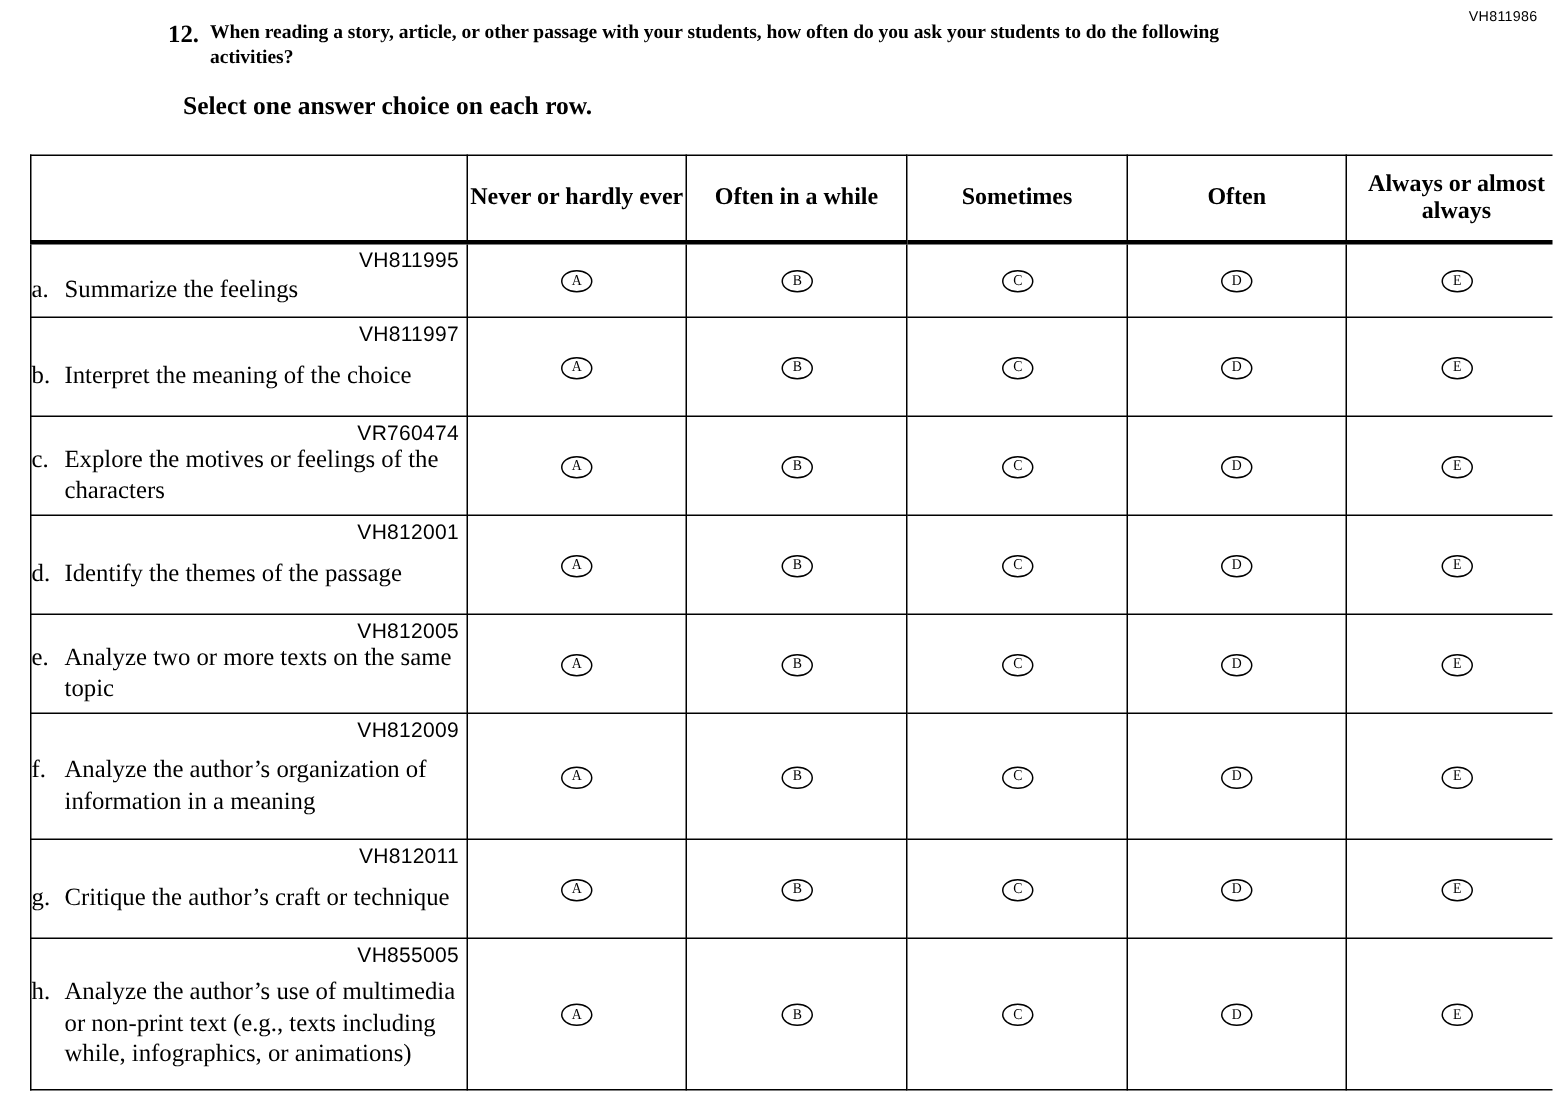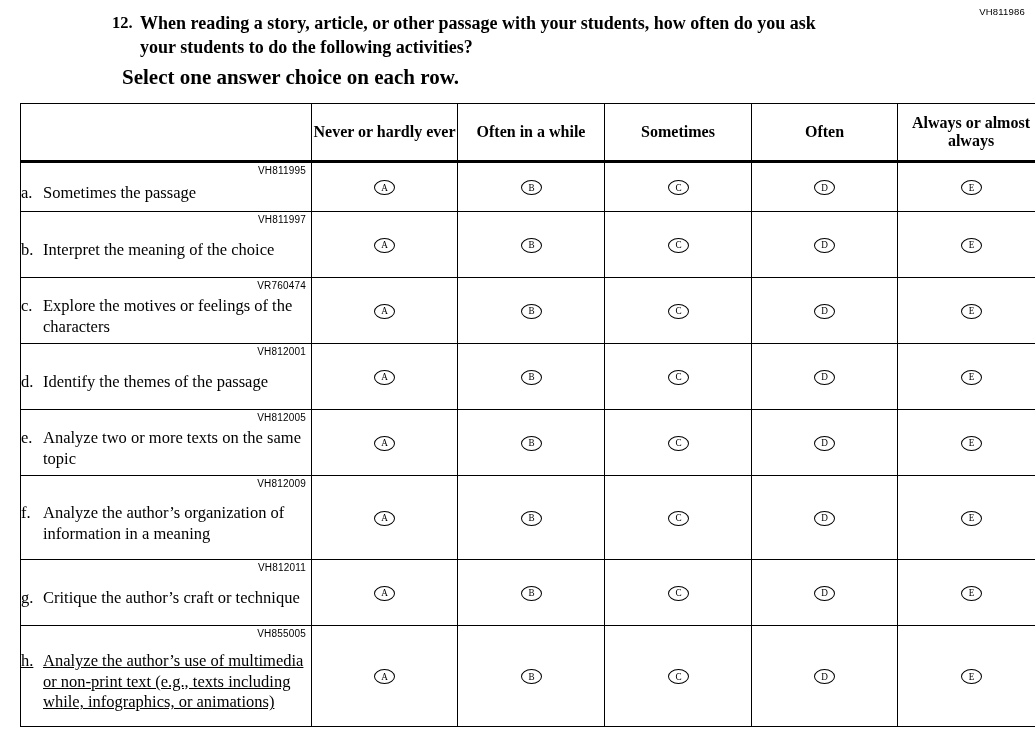--- a/index.html
+++ b/index.html
@@ -44,29 +44,29 @@
   .q-num {
     font-weight: bold;
     font-size: 16.5px;
     width: 28px;
     flex: 0 0 28px;
     text-align: left;
     line-height: 1.32;
   }
   .q-text {
     font-weight: bold;
-    font-size: 18px;
+    font-size: 13px;
     line-height: 1.32;
     flex: 1 1 auto;
   }
   .q-instruct {
-    margin-top: 4px;
+    margin-top: 14px;
     margin-left: 10px;
     font-weight: bold;
-    font-size: 21px;
+    font-size: 17px;
     line-height: 1.32;
   }
   .q-instruct .emph {
     font-weight: bold;
   }
   
   .matrix-wrap {
     position: absolute;
     left: 20px;
     top: 103px;
@@ -109,21 +109,21 @@
     position: relative;
     padding: 3px 6px 7px 6px;
     font-size: 16.5px;
     line-height: 1.26;
   }
   .code {
     position: absolute;
     top: 2px;
     right: 5px;
     font-family: "Liberation Sans", sans-serif;
-    font-size: 10px;
+    font-size: 14px;
     letter-spacing: 0.2px;
     color: #000;
   }
   .label-flex {
     display: flex;
     align-items: flex-start;
     margin-top: 12px;
   }
   .letter {
     flex: 0 0 22px;
@@ -154,21 +154,21 @@
   .bubble span {
     display: block;
     transform: scale(0.92, 1.0);
     position: relative;
     top: -0.5px;
   }
   
   tr.r-h1 td { height: 48px; }
   tr.r-h2 td { height: 65px; }
   tr.r-h3 td { height: 83px; }
-  tr.r-h4 td { height: 100px; text-decoration: underline; }
+  tr.r-h4 td { height: 100px; }
 </style>
 </head>
 <body>
 
 <div class="page">
 
   <div class="top-code">VH811986</div>
 
   <div class="question-block">
     <div class="q-row">
@@ -200,21 +200,21 @@
           <th class="opt">Always or almost always</th>
         </tr>
       </thead>
       <tbody>
 
         <tr class="r-h1">
           <td class="rowlabel">
             <div class="code">VH811995</div>
             <div class="label-flex">
               <div class="letter">a.</div>
-              <div class="ltext">Sometimes the passage</div>
+              <div class="ltext">Summarize the feelings</div>
             </div>
           </td>
           <td class="bubble-cell"><span class="bubble"><span>A</span></span></td>
           <td class="bubble-cell"><span class="bubble"><span>B</span></span></td>
           <td class="bubble-cell"><span class="bubble"><span>C</span></span></td>
           <td class="bubble-cell"><span class="bubble"><span>D</span></span></td>
           <td class="bubble-cell"><span class="bubble"><span>E</span></span></td>
         </tr>
 
         <tr class="r-h2">

